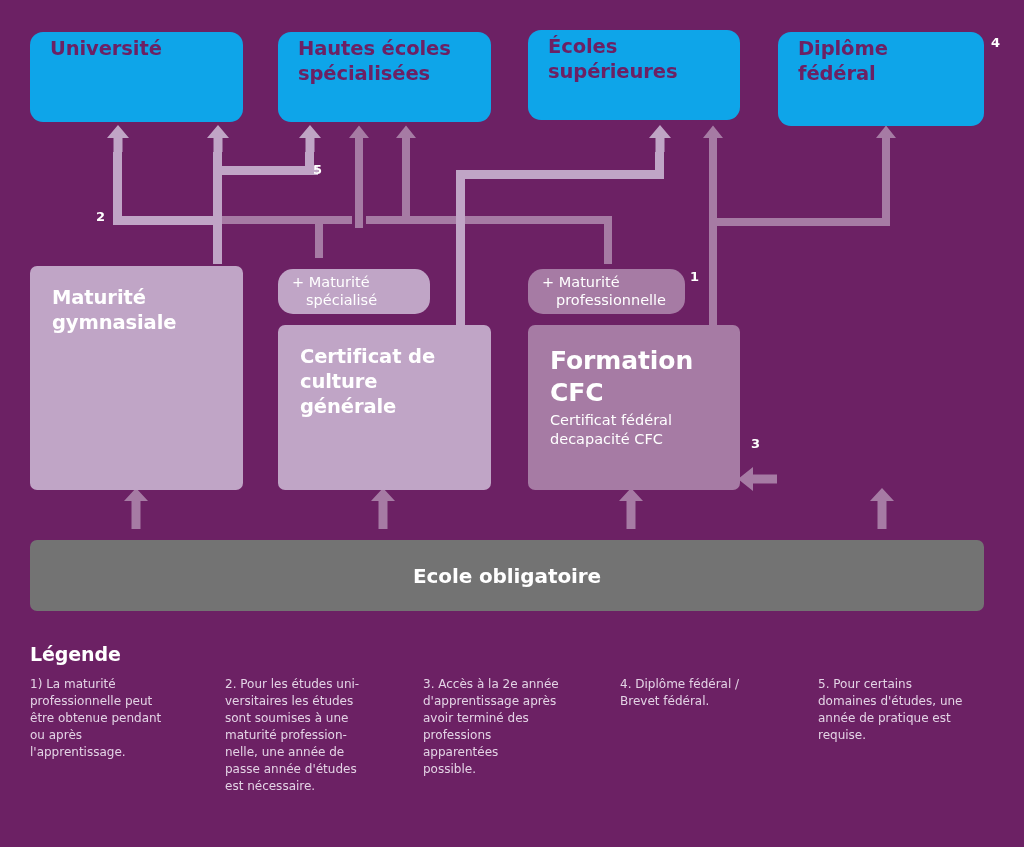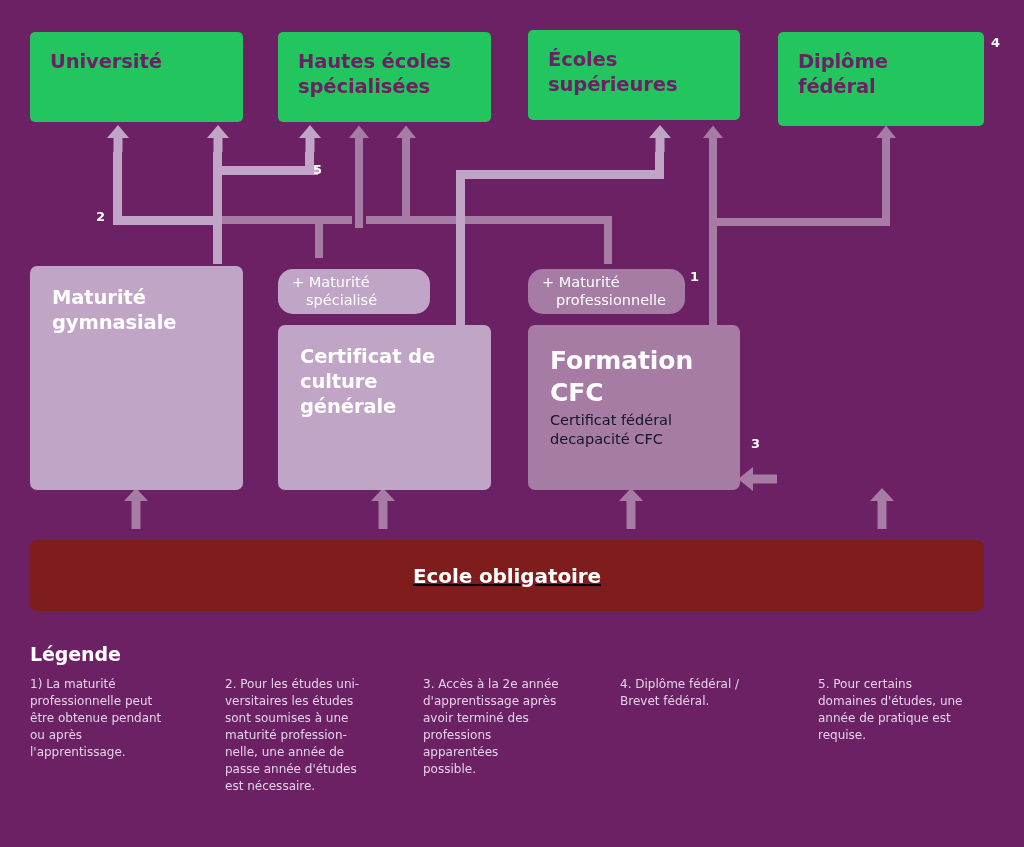--- a/index.html
+++ b/index.html
@@ -20,23 +20,23 @@
     left: 0; top: 0;
     width: 1024px;
     height: 847px;
   }
 
   
   .abs { position: absolute; box-sizing: border-box; }
 
   
   .tbox {
-    background: #22c55e;
-    border-radius: 5px;
-    padding: 18px 20px 0 20px;
+    background: #0ea5e9;
+    border-radius: 13px;
+    padding: 5px 20px 0 20px;
   }
   .tbox .ttl {
     color: #6c2164;
     font-weight: bold;
     font-size: 19.5px;
     line-height: 1.26;
     letter-spacing: -0.1px;
     white-space: pre-line;
   }
 
@@ -71,21 +71,21 @@
   }
   .mbox .ttl {
     color: #ffffff;
     font-weight: bold;
     font-size: 25px;
     line-height: 1.28;
     white-space: pre-line;
     letter-spacing: -0.1px;
   }
   .mbox .sub, .lbox .sub {
-    color: #0f172a;
+    color: #ffffff;
     font-size: 14.5px;
     line-height: 1.32;
     white-space: pre-line;
     margin-top: 2px;
     font-weight: normal;
   }
 
   
   .chip {
     border-radius: 15px;
@@ -100,26 +100,25 @@
     font-size: 14.5px;
     line-height: 1.22;
     white-space: pre-line;
     padding-left: 14px;
     text-indent: -14px;
     font-weight: normal;
   }
 
   
   .obbar {
-    background: #7f1d1d;
+    background: #737373;
     border-radius: 7px;
     display: flex;
     align-items: center;
     justify-content: center;
-    text-decoration: underline;
   }
   .obbar .ttl {
     color: #ffffff;
     font-weight: bold;
     font-size: 20px;
     letter-spacing: -0.1px;
   }
 
   
   .lg-title {

